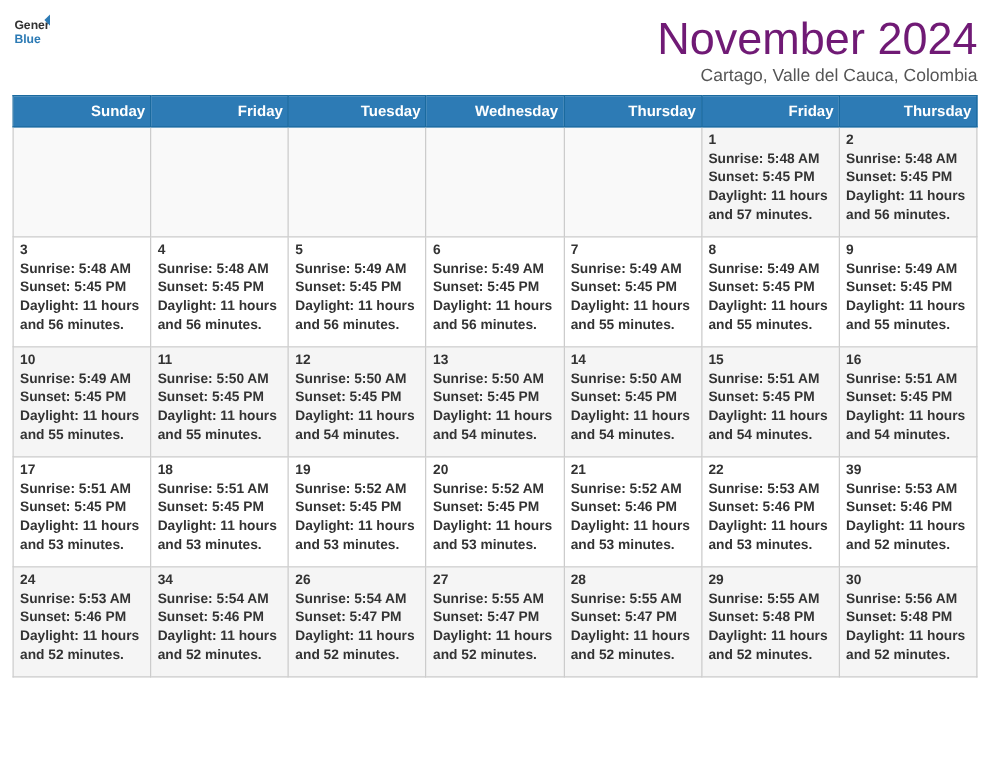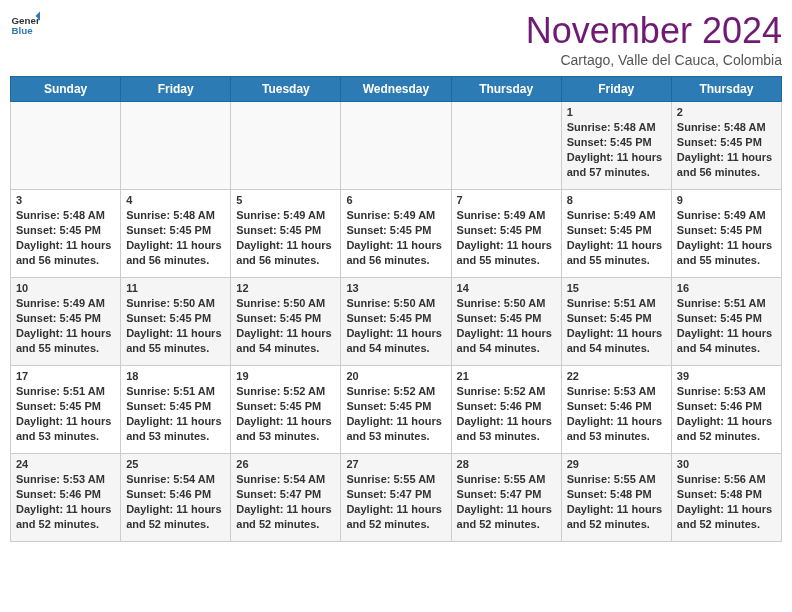--- a/index.html
+++ b/index.html
@@ -40,22 +40,22 @@
     .calendar {
       width: 100%;
       border-collapse: collapse;
       border: 1px solid #ccc;
     }
     .calendar th {
       background-color: #2d7bb5;
       color: white;
       font-size: 12px;
       font-weight: bold;
-      padding: 5px 14px;
-      text-align: center;
+      padding: 5px 4px;
+      text-align: right;
       border: 1px solid #1a6a9f;
     }
     .calendar td {
       width: 109px;
       height: 88px;
       vertical-align: top;
       padding: 4px 5px;
       border: 1px solid #ccc;
       font-size: 10px;
       color: #333;
@@ -288,21 +288,21 @@
       </tr>
       <tr>
         <td>
           <div class="day-num">24</div>
           <div class="day-info" style="white-space: pre-line;">Sunrise: 5:53 AM
 Sunset: 5:46 PM
 Daylight: 11 hours
 and 52 minutes.</div>
         </td>
         <td>
-          <div class="day-num">25</div>
+          <div class="day-num">34</div>
           <div class="day-info" style="white-space: pre-line;">Sunrise: 5:54 AM
 Sunset: 5:46 PM
 Daylight: 11 hours
 and 52 minutes.</div>
         </td>
         <td>
           <div class="day-num">26</div>
           <div class="day-info" style="white-space: pre-line;">Sunrise: 5:54 AM
 Sunset: 5:47 PM
 Daylight: 11 hours

